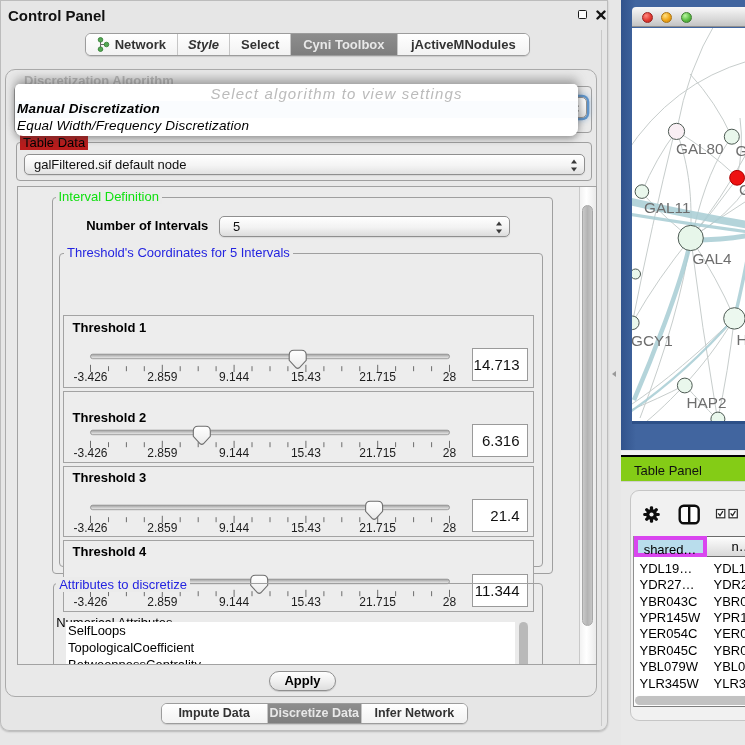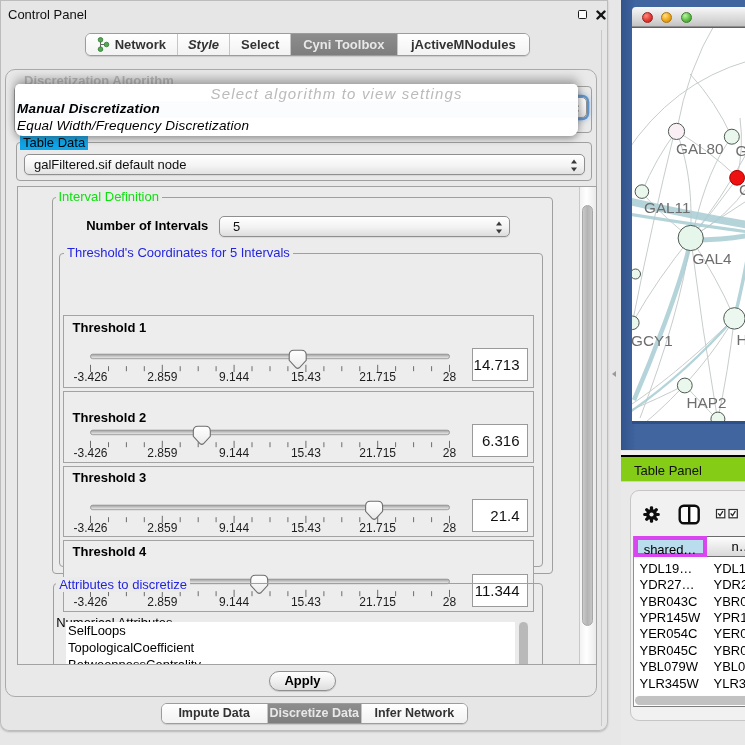--- a/index.html
+++ b/index.html
@@ -3,36 +3,36 @@
 <style>
 * { margin:0; padding:0; box-sizing:border-box; }
 html,body { width:745px; height:745px; font-family:"Liberation Sans", sans-serif; background:#e7e7e7; overflow:hidden; position:relative; }
 .abs { position:absolute; }
 
 
 #leftwin { position:absolute; left:0; top:0; width:608px; height:731px; background:#e6e6e6;
   border-radius:0 0 9px 9px;
   box-shadow:inset 0 0 0 1px #bcbcbc, 0 1px 2px rgba(0,0,0,0.22); }
 #titlebar { position:absolute; left:0; top:0; width:100%; height:27px; }
-#titlebar .t { position:absolute; left:8px; top:7px; font-size:13px; color:#111; }
+#titlebar .t { position:absolute; left:8px; top:7px; font-size:15px; color:#111;font-weight:bold; }
 #icon-float { position:absolute; left:577.5px; top:9.5px; width:9.5px; height:9.5px; border:1.5px solid #1a1a1a; border-radius:1.5px; background:#fbfbfb; }
 
 
 .seg { position:absolute; display:flex; background:#fff; border:1px solid #9c9c9c; border-radius:6px; overflow:hidden;
    box-shadow:0 1px 1px rgba(0,0,0,0.12); }
 .seg .s { font-size:13px; font-weight:bold; color:#333; white-space:nowrap; overflow:hidden; display:flex; align-items:center; justify-content:center; border-right:1px solid #c6c6c6; background:linear-gradient(#ffffff,#f2f2f2); }
 .seg .s:last-child { border-right:none; }
 .seg .s.sel { background:linear-gradient(#8d8d8d,#7e7e7e); color:#e8e8e8; }
 
 
 #content { position:absolute; left:5px; top:69px; width:592px; height:628px; border:1px solid #ababab; border-radius:10px; background:#e9e9e9; }
 
 
 .group { position:absolute; border:1px solid #9f9f9f; border-radius:4px; }
-.gtitle { position:absolute; font-size:13px; background:#0ea5e9; padding:0 3px; white-space:nowrap; }
+.gtitle { position:absolute; font-size:13px; background:#b91c1c; padding:0 3px; white-space:nowrap; }
 
 
 .combo { position:absolute; height:21px; border:1px solid #8f8f8f; border-radius:5px;
   background:linear-gradient(#ffffff 0%, #f4f4f4 55%, #e2e2e2 100%); font-size:13px; color:#111;
   display:flex; align-items:center; padding-left:9px; box-shadow:0 1px 1px rgba(0,0,0,0.08);}
 .combo .arr { position:absolute; right:6px; top:3px; width:8px; height:15px; }
 
 
 #popup { position:absolute; left:14.5px; top:84px; width:563px; height:51.5px; background:#fff; border-radius:5px 5px 8px 8px;
   box-shadow:0 -6px 10px rgba(90,90,90,0.42), 0 3px 7px rgba(60,60,60,0.45); z-index:30;

